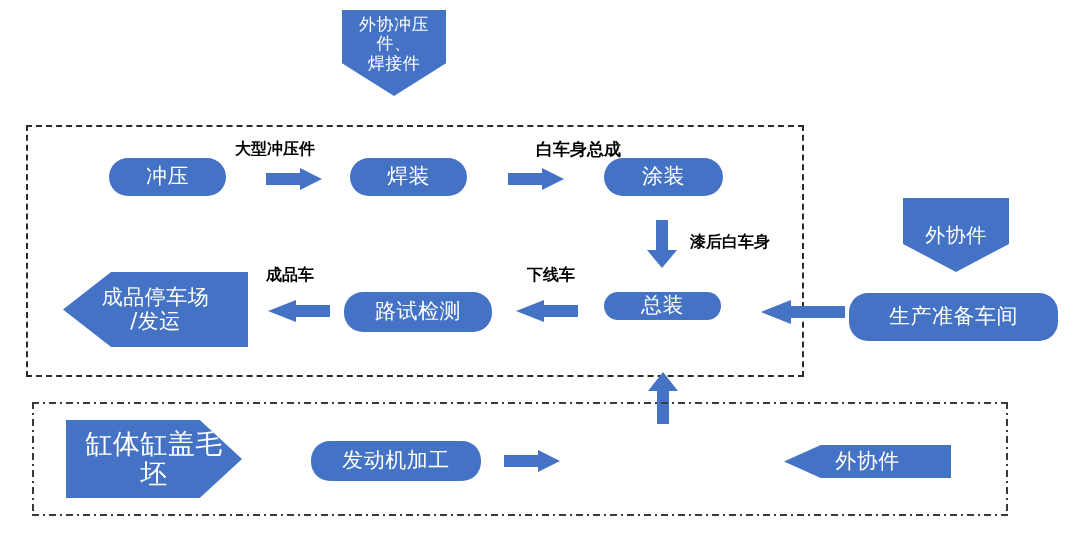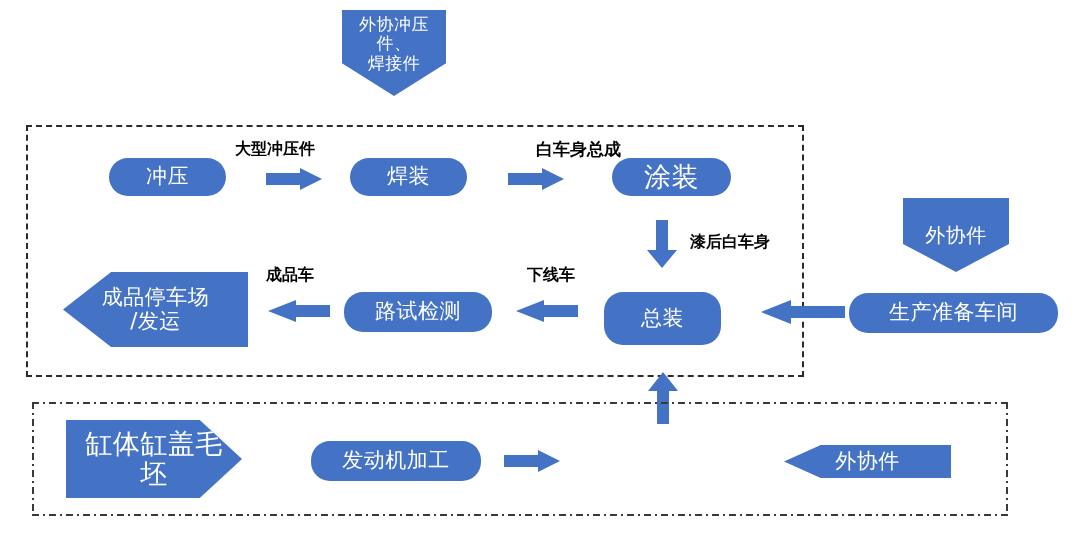--- a/index.html
+++ b/index.html
@@ -106,21 +106,21 @@
   </svg>
 
   <div class="node rounded" style="left:350px; top:158px; width:117px; height:38px; font-size:21px;">焊装</div>
 
   <div class="edge-label" style="left:504px; top:140px; font-size:17px;margin-left:32px;">白车身总成</div>
 
   <svg class="arrow-svg" style="left:508px; top:168px; width:56px; height:22px;" viewBox="0 0 56 22">
     <polygon points="0,5 34,5 34,0 56,11 34,22 34,17 0,17" fill="#4472c4"></polygon>
   </svg>
 
-  <div class="node rounded" style="left:604px; top:158px; width:119px; height:38px; font-size:27px;margin-left:8px;">涂装</div>
+  <div class="node rounded" style="left:604px; top:158px; width:119px; height:38px; font-size:21px;">涂装</div>
 
   <svg class="arrow-svg" style="left:647px; top:220px; width:30px; height:48px;" viewBox="0 0 30 48">
     <polygon points="9,0 21,0 21,30 30,30 15,48 0,30 9,30" fill="#4472c4"></polygon>
   </svg>
 
   <div class="edge-label" style="left:690px; top:233px; font-size:16px;">漆后白车身</div>
 
   <div class="node pent-left" style="left:63px; top:272px; width:185px; height:75px; font-size:21px;">成品停车场
 /发运</div>
 
@@ -131,29 +131,29 @@
   </svg>
 
   <div class="node rounded" style="left:344px; top:292px; width:148px; height:40px; font-size:21px;">路试检测</div>
 
   <div class="edge-label" style="left:527px; top:266px; font-size:16px;">下线车</div>
 
   <svg class="arrow-svg" style="left:516px; top:300px; width:62px; height:22px;" viewBox="0 0 62 22">
     <polygon points="62,5 28,5 28,0 0,11 28,22 28,17 62,17" fill="#4472c4"></polygon>
   </svg>
 
-  <div class="node rounded" style="left:604px; top:292px; width:117px; height:53px; font-size:21px;">总装</div>
+  <div class="node rounded" style="left:604px; top:292px; width:117px; height:28px; font-size:21px;">总装</div>
 
   <svg class="arrow-svg" style="left:761px; top:300px; width:84px; height:24px;" viewBox="0 0 84 24">
     <polygon points="84,6 30,6 30,0 0,12 30,24 30,18 84,18" fill="#4472c4"></polygon>
   </svg>
 
   <div class="node chevron-down" style="left:903px; top:198px; width:106px; height:74px; font-size:20px;">外协件</div>
 
-  <div class="node rounded" style="left:849px; top:293px; width:209px; height:40px; font-size:21px;">生产准备车间</div>
+  <div class="node rounded" style="left:849px; top:293px; width:209px; height:48px; font-size:21px;">生产准备车间</div>
 
   <svg class="arrow-svg" style="left:648px; top:372px; width:30px; height:52px;" viewBox="0 0 30 52">
     <polygon points="15,0 30,19 21,19 21,52 9,52 9,19 0,19" fill="#4472c4"></polygon>
   </svg>
 
   <div class="zone zone-dashdot" style="left:32px; top:402px; width:976px; height:114px;"></div>
 
   <div class="node pent-right" style="left:66px; top:420px; width:176px; height:78px; font-size:27px;">缸体缸盖毛
 坯</div>
 

